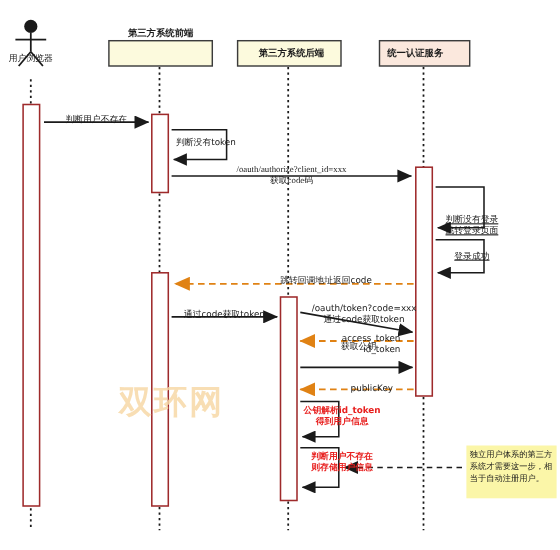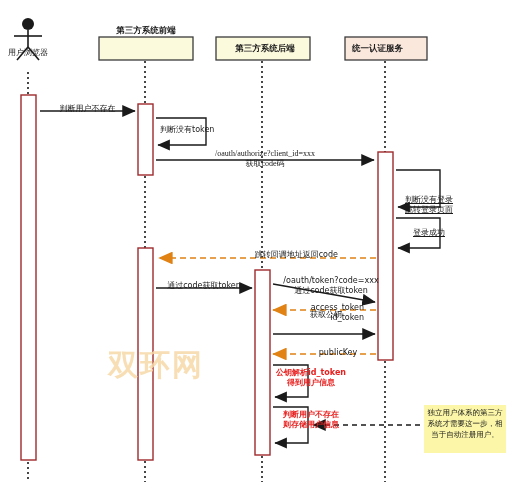--- a/index.html
+++ b/index.html
@@ -56,21 +56,21 @@
     font-size: 8px;
     color: #1a1a1a;
     text-align: center;
     font-family: Liberation Sans, sans-serif;
   }
   .note-text {
     position: absolute;
     font-size: 7.5px;
     color: #1a1a1a;
     line-height: 1.45;
-    text-align: center;
+    text-align: left;
     font-family: "DejaVu Sans", "Liberation Sans", sans-serif;
   }
 </style>
 </head>
 <body>
 
 <svg id="diagram" viewBox="0 0 509 500">
 
   <line x1="28" y1="72" x2="28" y2="482" stroke="#1a1a1a" stroke-width="1.6" stroke-dasharray="2,3"></line>
   <line x1="145" y1="61" x2="145" y2="482" stroke="#1a1a1a" stroke-width="1.6" stroke-dasharray="2,3"></line>

